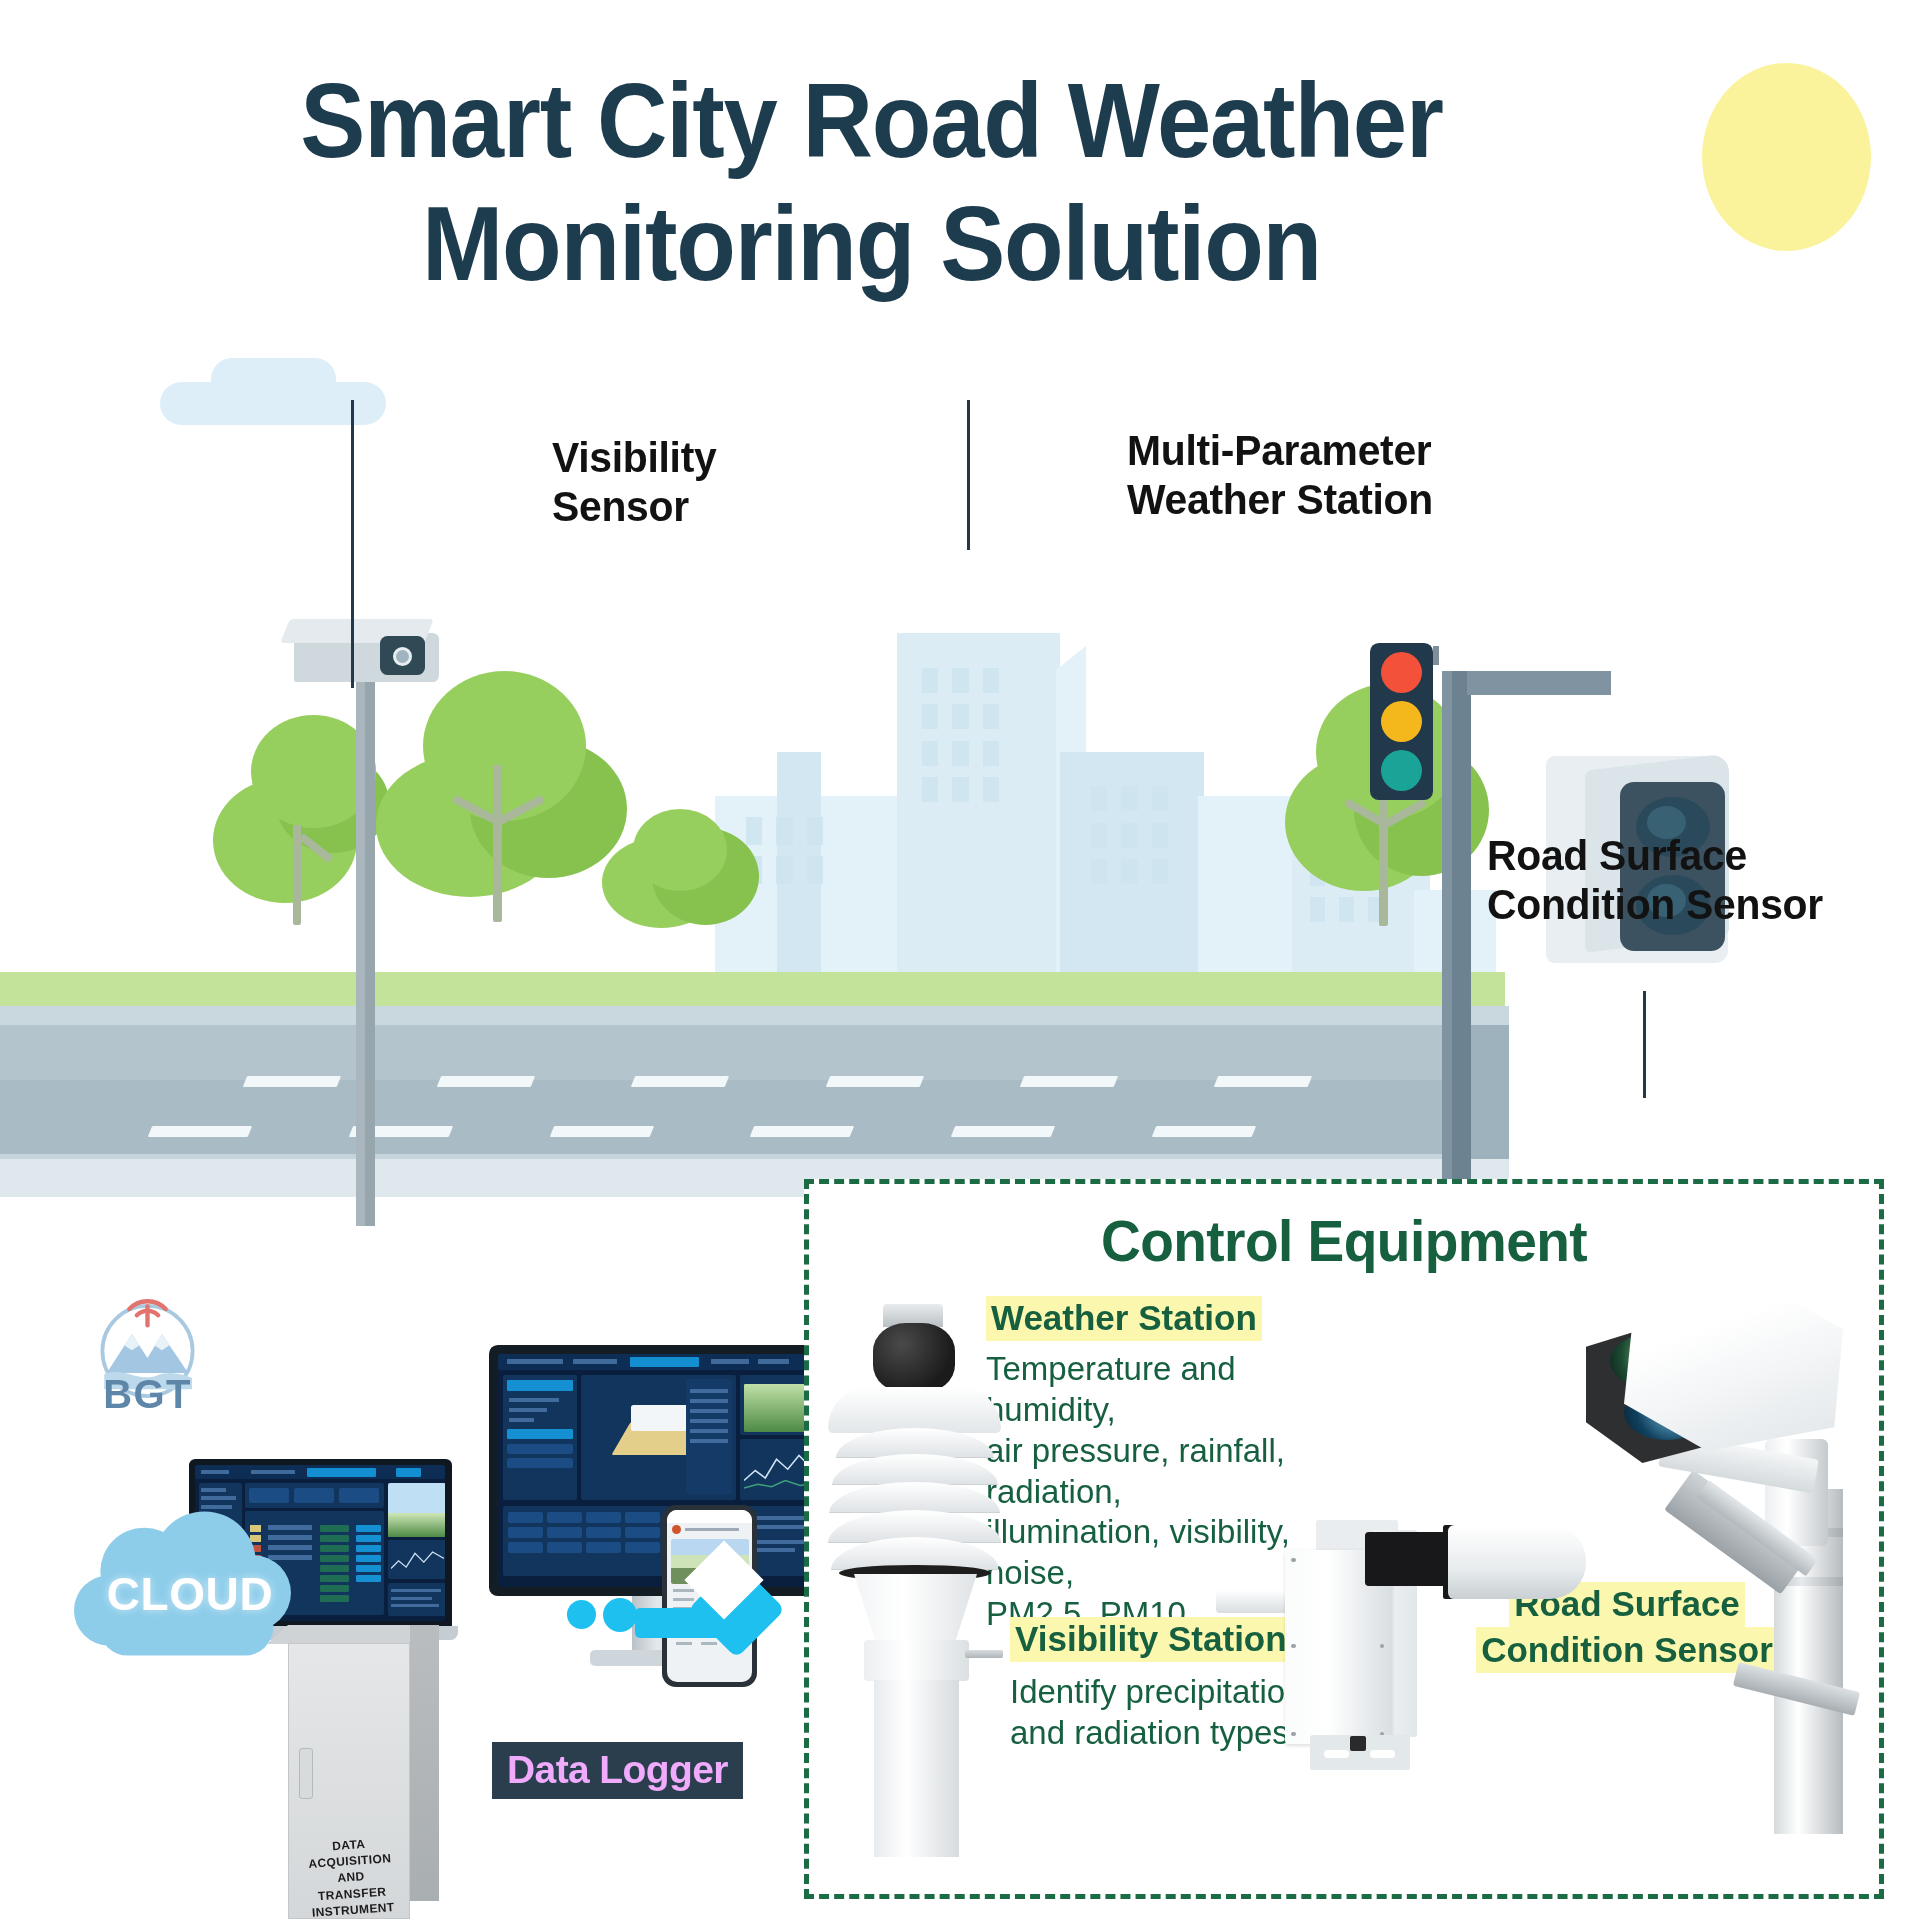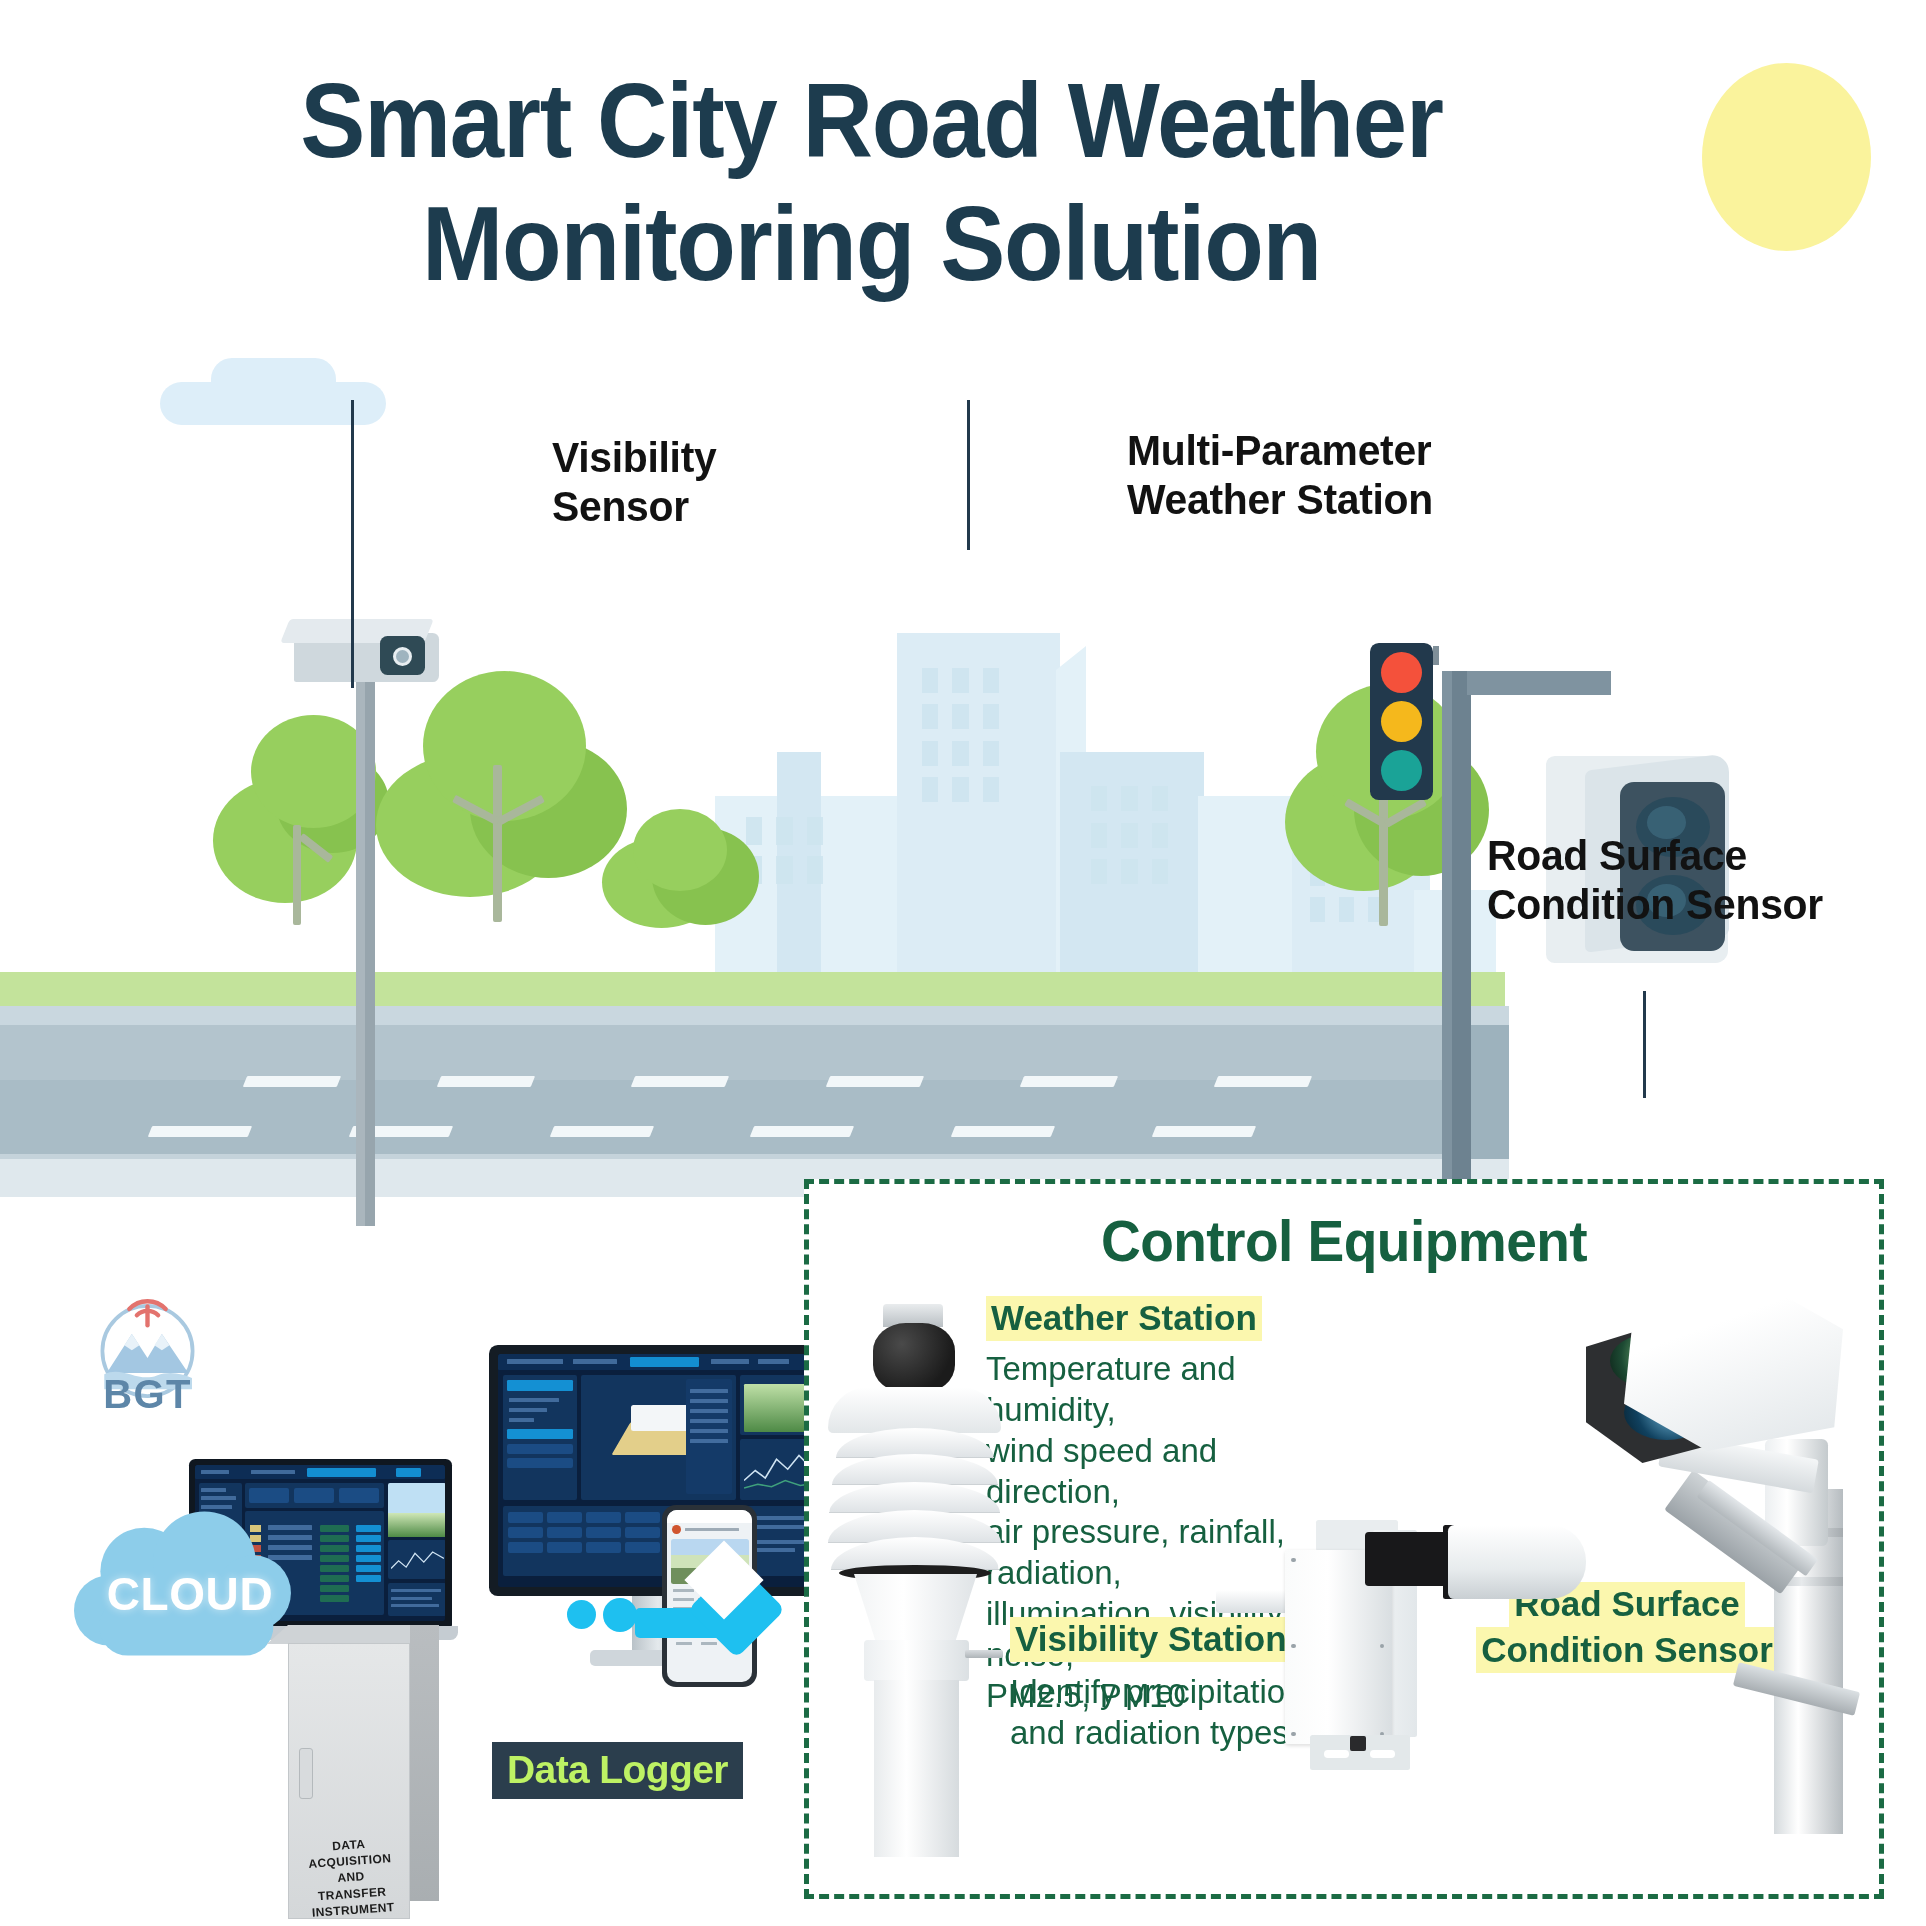--- a/index.html
+++ b/index.html
@@ -164,21 +164,21 @@
   .cab-top { position: absolute; left: 0; top: 0; width: 151px; height: 19px;
              background: #cfd3d6; transform: skewX(-48deg); transform-origin: 0 0; }
   .cab-handle { position: absolute; left: 11.3px; top: 123px; width: 14px; height: 51px;
                 background: #d8dbdd; border: 0.6px solid #b4b9bc; border-radius: 3.1px; }
   .cab-text { position: absolute; left: 8.8px; top: 212px; width: 108px; text-align: center;
               font-size: 12px; font-weight: 700; color: #1c1c1c; line-height: 1.35;
               letter-spacing: 0.4px; transform: rotate(-4deg); }
 
   .dl-badge { position: absolute; left: 492px; top: 1742px; padding: 6.3px 15px;
               background: #2b3e4d; }
-  .dl-badge span { font-size: 39px; font-weight: 700; color: #bef264; letter-spacing: -0.6px;
+  .dl-badge span { font-size: 39px; font-weight: 700; color: #f0abfc; letter-spacing: -0.6px;
                    font-family: "Liberation Sans Narrow","Liberation Sans",sans-serif; }
 
   
   .panel { position: absolute; left: 804px; top: 1179px; width: 1080px; height: 720px;
            border: 5.6px dashed #1b6b44; background: #ffffff; }
   .panel-title { position: absolute; left: 0; top: 22.6px; width: 100%; text-align: center;
                  font-size: 58px; font-weight: 700; color: #166040; letter-spacing: -0.6px;
                  font-family: "Liberation Sans Narrow","Liberation Sans",sans-serif;
                  transform: scaleX(0.95); }
   .hl { display: inline-block; background: #fbf7ae; color: #166040; font-weight: 700;
@@ -639,21 +639,20 @@
     <span>Data Logger</span>
   </div>
 
   <div class="panel">
     <div class="panel-title">Control Equipment</div>
 
     <div class="ws-block">
       <div><span class="hl blk-title">Weather Station</span></div>
       <div class="blk-body" style="margin-top:7.5px;">
         <div>Temperature and humidity,</div>
-        <div>wind speed and direction,</div>
         <div>air pressure, rainfall, radiation,</div>
         <div>illumination, visibility, noise,</div>
         <div>PM2.5, PM10</div>
       </div>
     </div>
 
     <div class="vs-block">
       <div><span class="hl blk-title">Visibility Station</span></div>
       <div class="blk-body" style="margin-top:10px;">
         <div>Identify precipitation</div>

